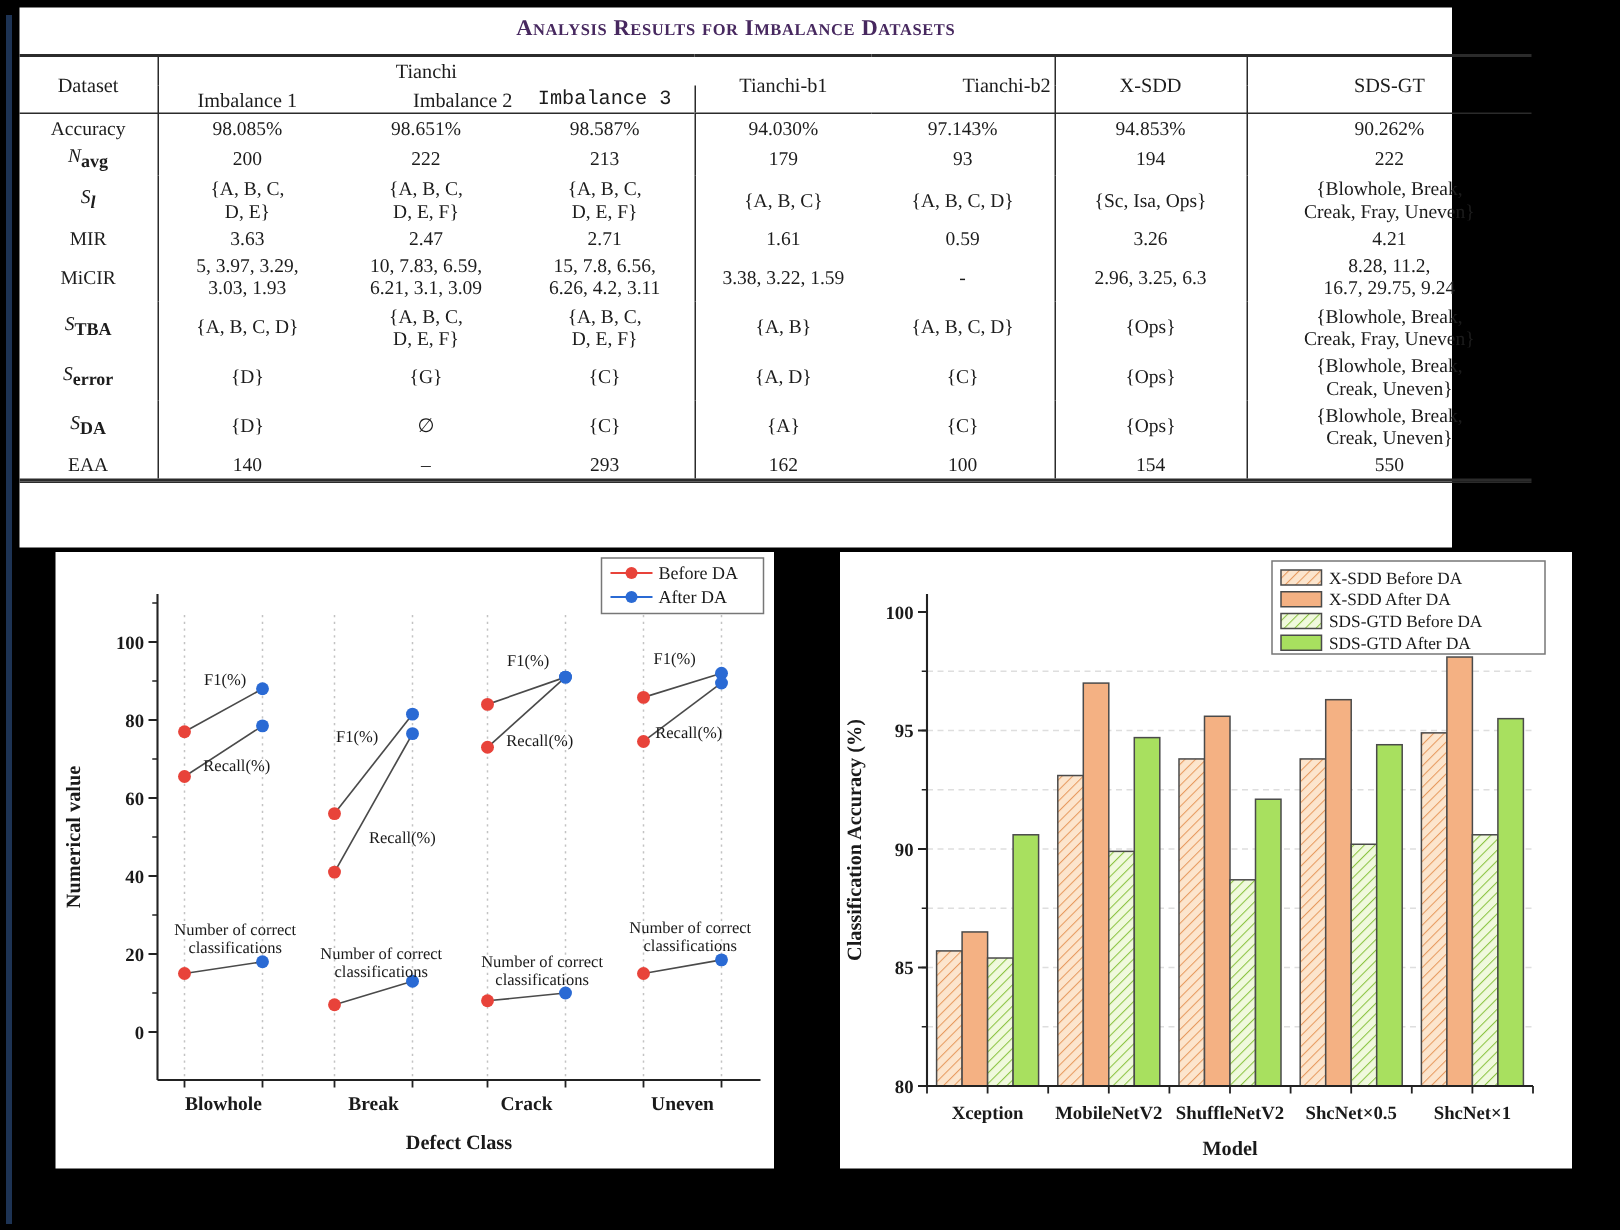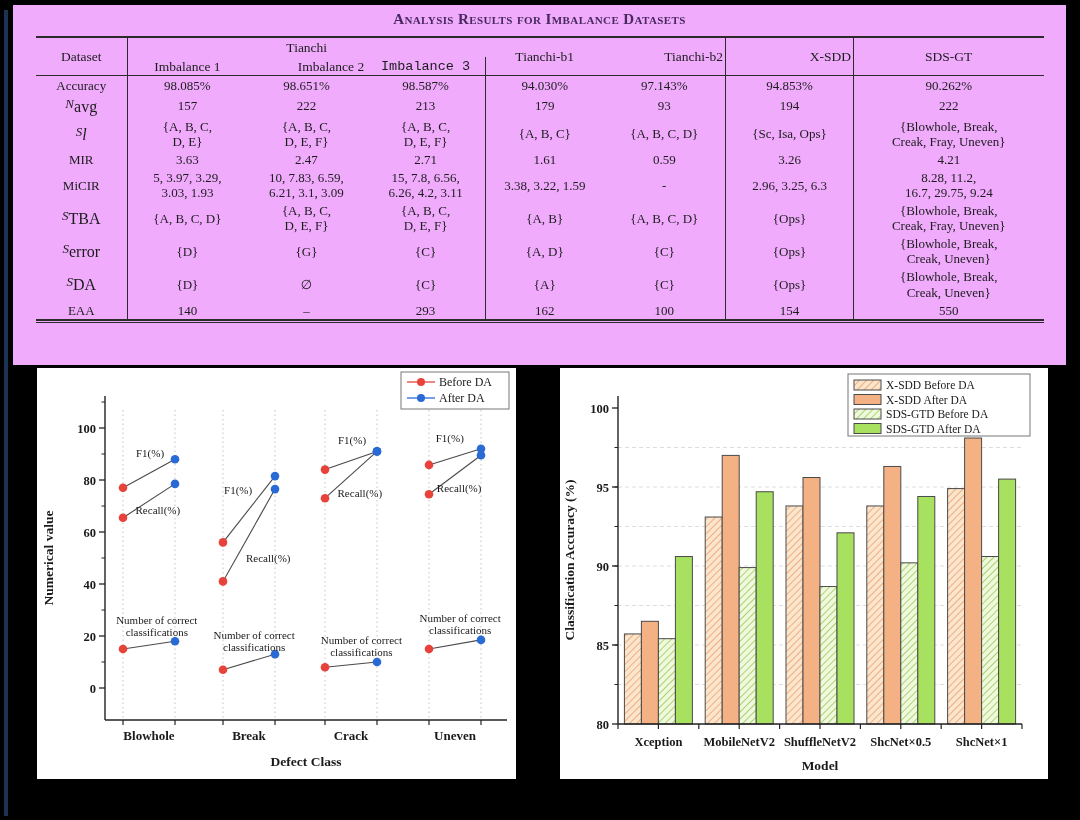--- a/index.html
+++ b/index.html
@@ -2,34 +2,34 @@
 <html><head>
 <meta charset="utf-8">
 <style>
   * { margin:0; padding:0; box-sizing:border-box; }
   html,body { width:1080px; height:820px; background:#000; overflow:hidden; }
   body { position:relative; font-family:"Liberation Serif","DejaVu Serif",serif; }
 
   .edge-accent { position:absolute; left:4px; top:10px; width:4px; height:806px; background:#1d3354; }
 
   
-  .table-panel { position:absolute; left:13px; top:5px; width:1053px; height:360px; background:#f0abfc; }
+  .table-panel { position:absolute; left:13px; top:5px; width:955px; height:360px; background:#ffffff; }
   .table-title { text-align:center; padding-top:6px; font-variant:small-caps; font-weight:600;
                  font-size:15px; letter-spacing:.4px; color:#47285f; }
   .tbl-wrap { width:1008px; margin:8px auto 16px auto; }
   table.results { border-collapse:collapse; table-layout:fixed; width:1008px;
                   border-top:2.5px solid #2b2b2b; color:#1c1c1c; }
   table.results th, table.results td { text-align:center; vertical-align:middle; font-weight:normal; }
   table.results thead th { font-size:13.5px; padding:2px 2px 1px 2px; line-height:1.15; }
   table.results td { font-size:13px; padding:1.5px 3px; line-height:1.16; white-space:pre-line; }
   .hb { border-bottom:1.5px solid #2b2b2b; }
   .sep-r { border-right:1.2px solid #2b2b2b; }
   td.rowlabel, th.rowlabel { font-size:13.5px; }
   .rowlabel i { font-style:italic; }
-  .rowlabel sub { font-size:16px; }
+  .rowlabel sub { font-size:12px;font-weight:bold; }
   .bottom-rule { width:1008px; margin:0 auto; height:3.5px; border-top:2px solid #2b2b2b; border-bottom:1px solid #2b2b2b; }
 
   
   .chart { position:absolute; top:368px; background:#fff; }
   .chart.left  { left:37px;  width:479px; height:411px; }
   .chart.right { left:560px; width:488px; height:411px; }
   .chart svg { display:block; width:100%; height:100%; }
   .chart svg text { font-family:"Liberation Serif","DejaVu Serif",serif; fill:#1a1a1a; }
   .chart svg text.b { font-weight:bold; }
 </style>
@@ -41,21 +41,21 @@
 <section class="table-panel">
   <h1 class="table-title">Analysis Results for Imbalance Datasets</h1>
   <div class="tbl-wrap">
     <table class="results" id="results-table">
       <thead>
           <tr>
             <th class="rowlabel sep-r hb" rowspan="2" style="width: 92px;">Dataset</th>
             <th colspan="3">Tianchi</th>
             <th class="hb" rowspan="2" style="width: 118px;">Tianchi-b1</th>
             <th class="hb sep-r" rowspan="2" style="width: 122px; text-align: right;">Tianchi-b2</th>
-            <th class="hb sep-r" rowspan="2" style="width: 128px; text-align: right;">X-SDD</th>
+            <th class="hb sep-r" rowspan="2" style="width: 128px;">X-SDD</th>
             <th class="hb" rowspan="2" style="width: 190px; text-align: center;">SDS-GT</th>
           </tr>
           <tr>
             <th class="hb" style="width: 118px; text-align: center;">Imbalance 1</th>
             <th class="hb" style="width: 122px; text-align: right;">Imbalance 2</th>
             <th class="hb sep-r" style="width: 118px; font-family: Liberation Mono, monospace;">Imbalance 3</th>
           </tr>
         </thead>
       <tbody>
           <tr>
@@ -63,21 +63,21 @@
             <td>98.085%</td>
             <td>98.651%</td>
             <td class="sep-r">98.587%</td>
             <td>94.030%</td>
             <td class="sep-r">97.143%</td>
             <td class="sep-r">94.853%</td>
             <td>90.262%</td>
           </tr>
           <tr>
             <td class="rowlabel sep-r"><i>N</i><sub>avg</sub></td>
-            <td>157</td>
+            <td>200</td>
             <td>222</td>
             <td class="sep-r">213</td>
             <td>179</td>
             <td class="sep-r">93</td>
             <td class="sep-r">194</td>
             <td>222</td>
           </tr>
           <tr>
             <td class="rowlabel sep-r"><i>S</i><sub><i>l</i></sub></td>
             <td>{A, B, C,

